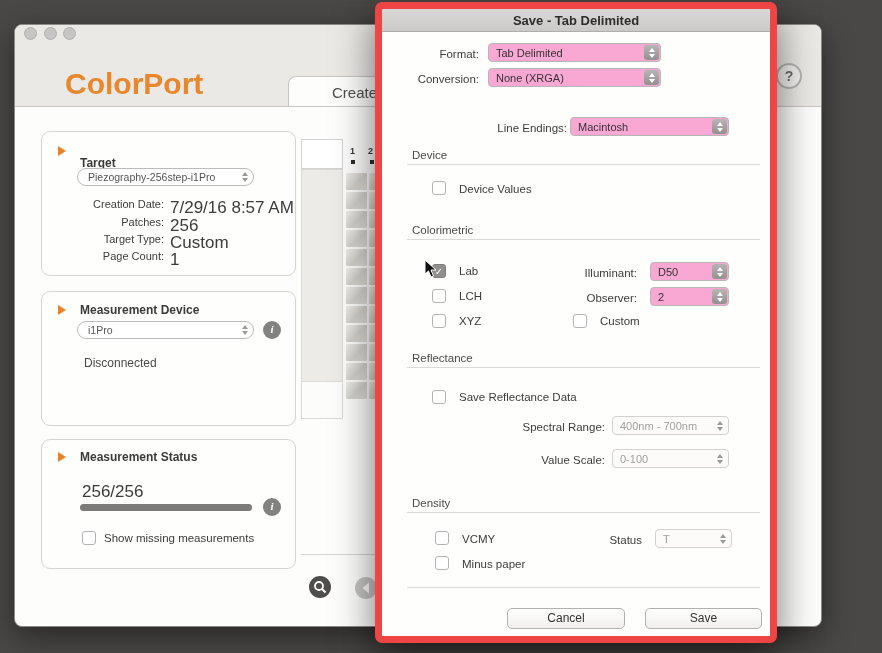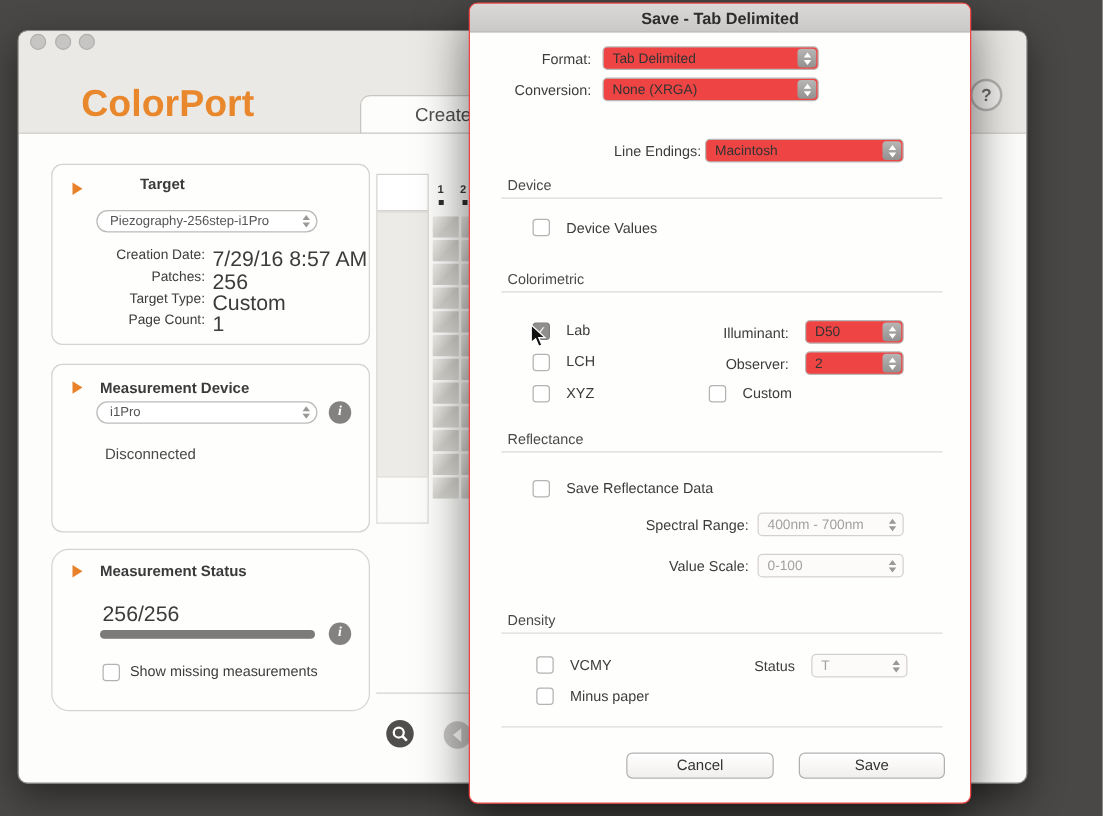--- a/index.html
+++ b/index.html
@@ -59,29 +59,29 @@
   .patch-cell { background:linear-gradient(135deg,#efede9 0%,#d2d0cb 55%,#e2e0db 100%);
     border-radius:1px; }
   .grid-bottom-line { position:absolute; left:286px; top:529px; width:90px; height:1px; background:#d6d4d0; }
   .round-btn { position:absolute; width:22px; height:22px; border-radius:50%; }
   .zoom-btn { left:294px; top:551px; background:#504e4c; }
   .nav-btn { left:340px; top:552px; background:#c8c6c4; }
 
   
   .dialog { position:absolute; left:375px; top:2px; width:402px; height:641px;
     background:#fefefd; border-radius:7px; box-shadow:0 14px 40px rgba(0,0,0,.55);
-    border:1px solid #ef4444; overflow:hidden; }
+    border:7px solid #ef4444; overflow:hidden; }
   .dialog-titlebar { position:absolute; left:0; top:0; width:100%; height:23px;
     background:linear-gradient(#dbd9d7,#cbc9c7); border-bottom:1px solid #b0aeac;
     text-align:center; font-size:13px; font-weight:600; color:#2d2d2d; line-height:23px; }
   .dlg-label { position:absolute; font-size:11.5px; color:#3c3c3c; text-align:right; white-space:nowrap; }
   .section-title { position:absolute; font-size:11.5px; color:#4a4a4a; }
   .divider { position:absolute; left:25px; width:353px; height:1px; background:#dcdad8; }
 
-  .dropdown { position:absolute; height:19px; background:#ef4444; border:1px solid #b9b7b5;
+  .dropdown { position:absolute; height:19px; background:#f9a8d4; border:1px solid #b9b7b5;
     border-radius:4px; font-size:11px; color:#333; padding:3px 20px 0 7px; white-space:nowrap; overflow:hidden; }
   .stepper { position:absolute; right:1px; top:1px; bottom:1px; width:15px;
     background:linear-gradient(#b8b6b4,#939190); border-radius:3px;
     display:flex; flex-direction:column; align-items:center; justify-content:center; gap:2px; }
   .tri-up { width:0; height:0; border-left:3.5px solid transparent; border-right:3.5px solid transparent;
     border-bottom:4px solid #fff; }
   .tri-down { width:0; height:0; border-left:3.5px solid transparent; border-right:3.5px solid transparent;
     border-top:4px solid #fff; }
   .dropdown.disabled { color:#a3a19f; border-color:#d3d1cf; background:#fcfbfa; }
   .dropdown.disabled .stepper, .pill .stepper { background:none; }
@@ -107,21 +107,21 @@
 
     <div class="logo">ColorPort</div>
     <div class="tab">
       <span>Create T</span>
     </div>
     <div class="help-btn">?</div>
     <div class="header-divider"></div>
 
     <div class="panel" style="top:106px; height:145px;">
       <div class="disclosure" style="left:16px; top:14px;"></div>
-      <div class="panel-title" style="left:38px; top:8px;margin-left:32px;">Target</div>
+      <div class="panel-title" style="left:38px; top:24px;">Target</div>
       <div class="pill" style="left:35px; top:36px; width:177px;">
         <span>Piezography-256step-i1Pro</span>
         <span class="stepper">
             <span class="tri-up"></span>
             <span class="tri-down"></span>
           </span>
       </div>
       <div class="kv-label" style="left:10px; top:66px;">Creation Date:</div>
       <div class="kv-value" style="left:128px; top:66px;">7/29/16 8:57 AM</div>
       <div class="kv-label" style="left:10px; top:84px;">Patches:</div>
@@ -139,21 +139,21 @@
         <span>i1Pro</span>
         <span class="stepper">
             <span class="tri-up"></span>
             <span class="tri-down"></span>
           </span>
       </div>
       <div class="info-btn" style="left:221px; top:29px;">i</div>
       <div class="kv-value" style="left:42px; top:64px; font-size:12px; color:#4a4a4a;">Disconnected</div>
     </div>
 
-    <div class="panel" style="top:414px; height:130px;border-radius:14px;">
+    <div class="panel" style="top:414px; height:130px;">
       <div class="disclosure" style="left:16px; top:12px;"></div>
       <div class="panel-title" style="left:38px; top:10px;">Measurement Status</div>
       <div class="kv-value" style="left:40px; top:42px;">256/256</div>
       <div class="progress-track" style="left:38px; top:64px; width:172px;">
         <div class="progress-fill" style="width: 100%;"></div>
       </div>
       <div class="info-btn" style="left:221px; top:58px;">i</div>
       <div class="checkbox" style="left:40px; top:91px;"></div>
       <div class="cb-label" style="left:62px; top:92px;">Show missing measurements</div>
     </div>

